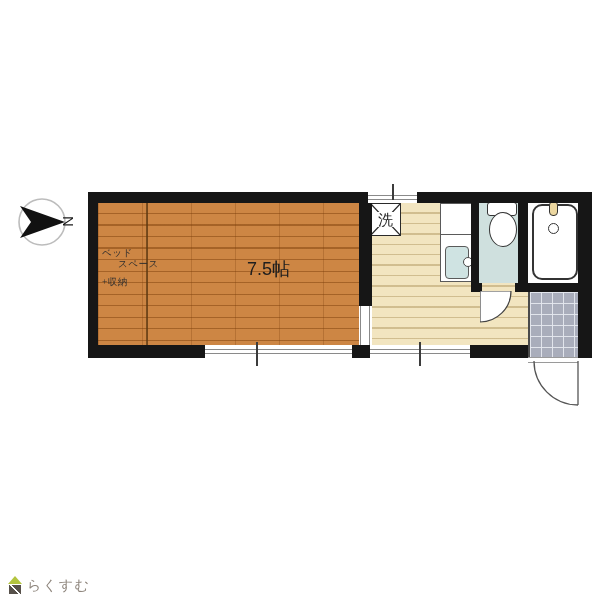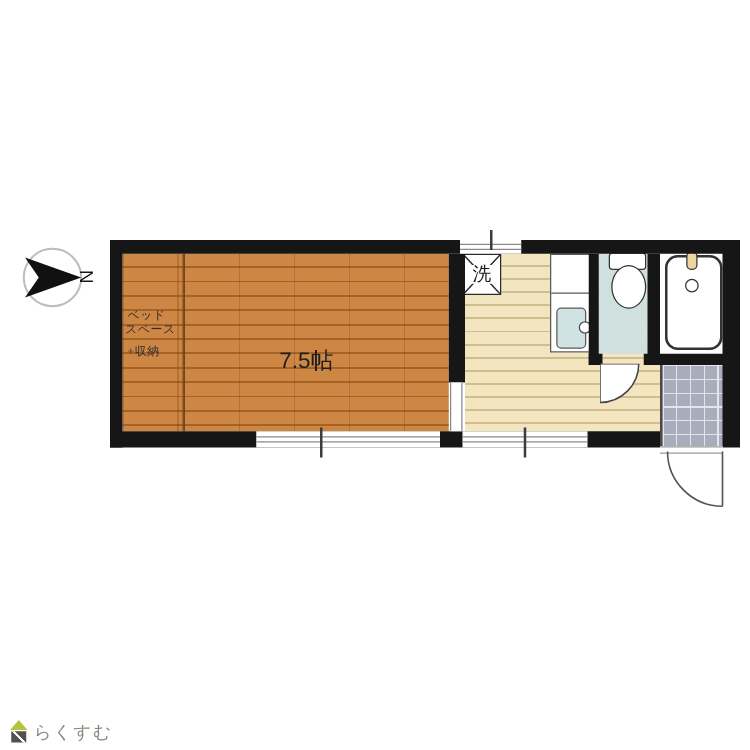--- a/index.html
+++ b/index.html
@@ -70,23 +70,23 @@
   <span class="north-n" style="left:63px;top:213px;">N</span>
 
   <div class="floor-wood" style="left:98px;top:203px;width:49px;height:142px;"></div>
   <div class="floor-wood" style="left:147px;top:203px;width:212px;height:142px;"></div>
   <div class="bed-divider" style="left:146px;top:203px;width:2px;height:142px;"></div>
   <div class="floor-kitchen" style="left:372px;top:203px;width:156px;height:142px;"></div>
   <div class="floor-toilet" style="left:479px;top:203px;width:39px;height:80px;"></div>
   <div class="floor-bath" style="left:528px;top:203px;width:50px;height:80px;"></div>
   <div class="floor-tile" style="left:528px;top:292px;width:50px;height:65px;"></div>
 
-  <div class="room-label" style="left:200px;top:276px;width:90px;text-align:center;font-size:18px;">7.5帖</div>
+  <div class="room-label" style="left:200px;top:257px;width:90px;text-align:right;font-size:18px;">7.5帖</div>
   <div class="bed-label" style="left:102px;top:248px;">ベッド</div>
-  <div class="bed-label" style="left:100px;top:259px;">スペース</div>
+  <div class="bed-label" style="left:118px;top:259px;">スペース</div>
   <div class="bed-label" style="left:102px;top:278px;font-family:Liberation Serif, serif;">+収納</div>
 
   <div class="counter" style="left:440px;top:203px;width:31px;height:77px;">
     <div class="counter-divider" style="top:30px;"></div>
   </div>
   <div class="sink" style="left:445px;top:246px;width:22px;height:31px;"></div>
   <div class="faucet-knob" style="left:463px;top:257px;width:8px;height:8px;"></div>
 
   <div class="washer" style="left:370px;top:203px;width:29px;height:31px;">
     <svg width="29" height="31" viewBox="0 0 29 31">

